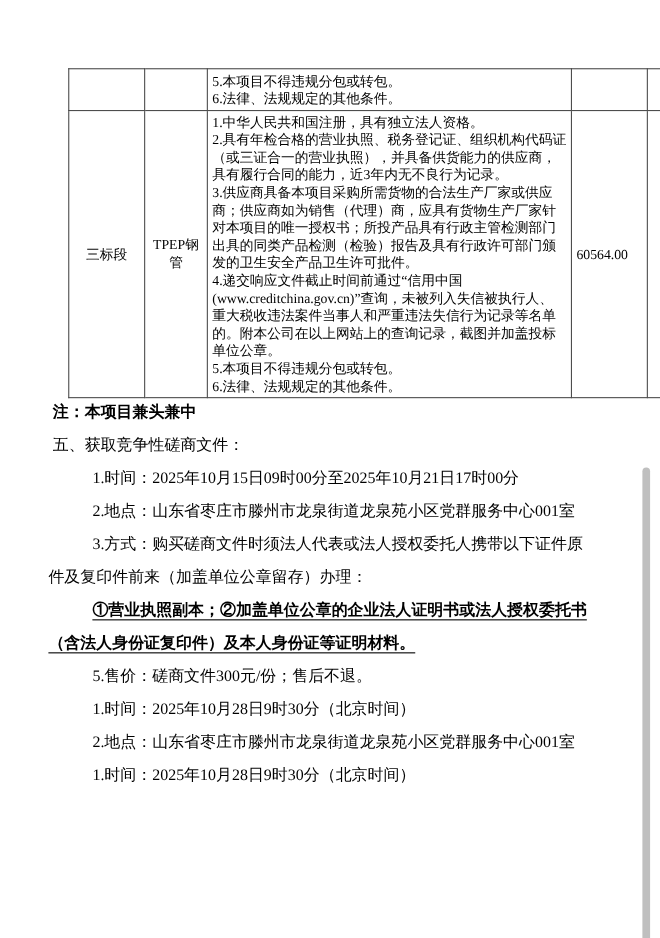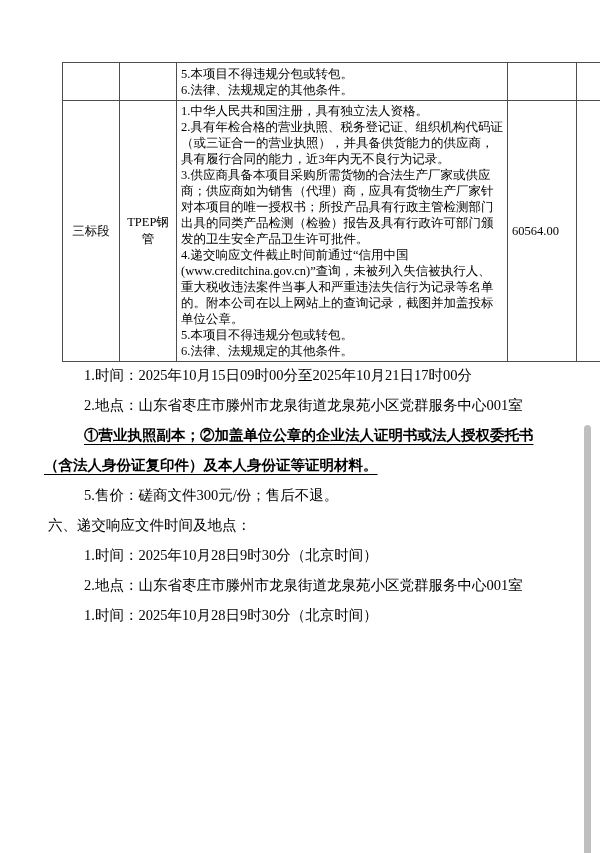--- a/index.html
+++ b/index.html
@@ -17,21 +17,21 @@
     position:absolute; left:62px; top:62px;
     width:528px;
     border-collapse:collapse; table-layout:fixed;border-radius:20px;
   }
   table.lots td {
     border:1px solid #4d4d4d;
     font-size:12.5px;
     vertical-align:middle;
     padding:2px 4px;
   }
-  td.c-sec   { width:57px;  text-align:center; }
+  td.c-sec   { width:69px;  text-align:center; }
   td.c-prod  { width:57px;  text-align:center; }
   td.c-req   { width:331px; }
   td.c-price { width:69px;  text-align:left; }
   td.c-tail  { width:26px;  }
   .req { white-space:pre-line; line-height:16px; }
   tr.r-prev td { height:38px; vertical-align:middle; }
   tr.r-main td { height:258px; }
   
   .body-text {
     position:absolute; left:44px; top:360px; width:500px;
@@ -81,27 +81,29 @@
 5.本项目不得违规分包或转包。
 6.法律、法规规定的其他条件。</div>
       </td>
       <td class="c-price">60564.00</td>
       <td class="c-tail"></td>
     </tr>
   </tbody>
     </table>
 
   <div class="body-text">
+    <p class="note">注：本项目兼头兼中</p>
 
+    <p class="sec-heading">五、获取竞争性磋商文件：</p>
     <p class="sec-item">1.时间：2025年10月15日09时00分至2025年10月21日17时00分</p>
     <p class="sec-item">2.地点：山东省枣庄市滕州市龙泉街道龙泉苑小区党群服务中心001室</p>
+    <p class="sec-item">3.方式：购买磋商文件时须法人代表或法人授权委托人携带以下证件原件及复印件前来（加盖单位公章留存）办理：</p>
     <p class="sec-item emphasis">①营业执照副本；②加盖单位公章的企业法人证明书或法人授权委托书（含法人身份证复印件）及本人身份证等证明材料。</p>
     <p class="sec-item">5.售价：磋商文件300元/份；售后不退。</p>
 
-    <p class="sec-heading">六、递交响应文件时间及地点：</p>
     <p class="sec-item">1.时间：2025年10月28日9时30分（北京时间）</p>
     <p class="sec-item">2.地点：山东省枣庄市滕州市龙泉街道龙泉苑小区党群服务中心001室</p>
 
     <p class="sec-item">1.时间：2025年10月28日9时30分（北京时间）</p>
 
   </div>
 
   <div class="scrollbar-thumb"></div>
 
 </div>

